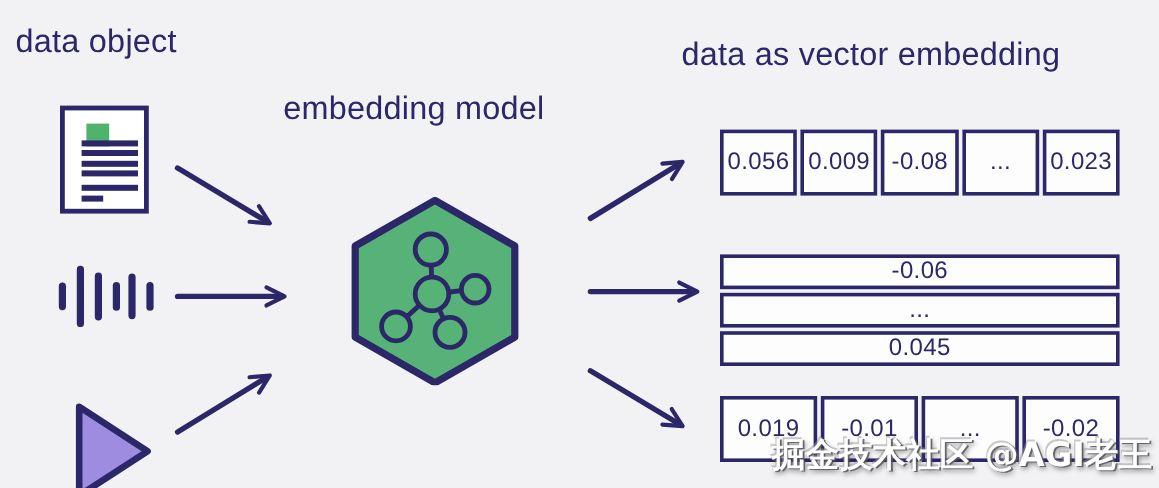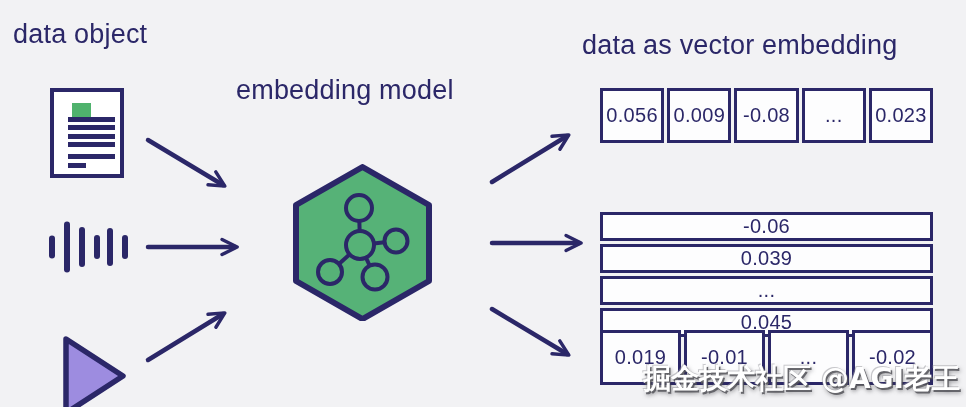--- a/index.html
+++ b/index.html
@@ -11,21 +11,21 @@
   .canvas{
     position:relative;width:966px;height:407px;overflow:hidden;
     background:var(--bg);
   }
   .title{
     position:absolute;color:var(--ink);font-size:27px;font-weight:500;
     letter-spacing:.2px;white-space:nowrap;
   }
   #t-data-object{left:13px;top:19px;}
   #t-embedding-model{left:236px;top:75px;}
-  #t-vector-embedding{left:582px;top:30px;}
+  #t-vector-embedding{left:568px;top:30px;}
 
   
   .doc{
     position:absolute;left:50px;top:88px;width:74px;height:90px;
     box-sizing:border-box;border:4px solid var(--ink);background:#fff;
   }
   .doc .sq{position:absolute;left:18px;top:11px;width:19px;height:19px;background:var(--greenAccent);}
   .doc .ln{position:absolute;left:14px;width:47px;height:5px;background:var(--ink);}
   .doc .l1{top:25px;} .doc .l2{top:33px;} .doc .l3{top:42px;} .doc .l4{top:50px;}
   .doc .l5{top:62px;} .doc .l6{top:71px;width:18px;}
@@ -41,21 +41,21 @@
   .hex .node{fill:var(--green);stroke:var(--ink);stroke-width:4;}
 
   .arrows{position:absolute;left:0;top:0;}
   .arrows line{stroke:var(--ink);stroke-width:4.5;stroke-linecap:round;}
   .arrows .ah{stroke:var(--ink);fill:none;stroke-linecap:round;stroke-linejoin:round;}
 
   .vec-row{
     position:absolute;left:600px;width:333px;height:55px;
     display:flex;gap:3px;box-sizing:border-box;
   }
-  #row-0{top:88px;justify-content:space-between;} #row-1{top:212px;flex-direction:column;} #row-2{top:330px;}
+  #row-0{top:108px;justify-content:space-between;} #row-1{top:212px;flex-direction:column;} #row-2{top:330px;}
   .cell{
     flex:1;box-sizing:border-box;border:3px solid var(--ink);background:var(--cellBg);
     color:var(--ink);font-size:20px;display:flex;align-items:center;justify-content:center;
     letter-spacing:.3px;
   }
   .watermark{
     position:absolute;right:6px;top:360px;font-size:28px;font-weight:700;
     color:#ffffff;white-space:nowrap;
     text-shadow:1.5px 1.5px 0 rgba(85,85,90,.85),-1px -1px 0 rgba(150,150,155,.5),2px 3px 4px rgba(60,60,65,.55);
     font-family:"DejaVu Sans","Liberation Sans",sans-serif;
@@ -122,21 +122,20 @@
 
   <div class="vec-row" id="row-0">
       <div class="cell">0.056</div>
       <div class="cell">0.009</div>
       <div class="cell">-0.08</div>
       <div class="cell">...</div>
       <div class="cell">0.023</div>
     </div>
   <div class="vec-row" id="row-1">
       <div class="cell">-0.06</div>
-      <div class="cell">0.039</div>
       <div class="cell">...</div>
       <div class="cell">0.045</div>
     </div>
   <div class="vec-row" id="row-2">
       <div class="cell">0.019</div>
       <div class="cell">-0.01</div>
       <div class="cell">...</div>
       <div class="cell">-0.02</div>
     </div>
 

